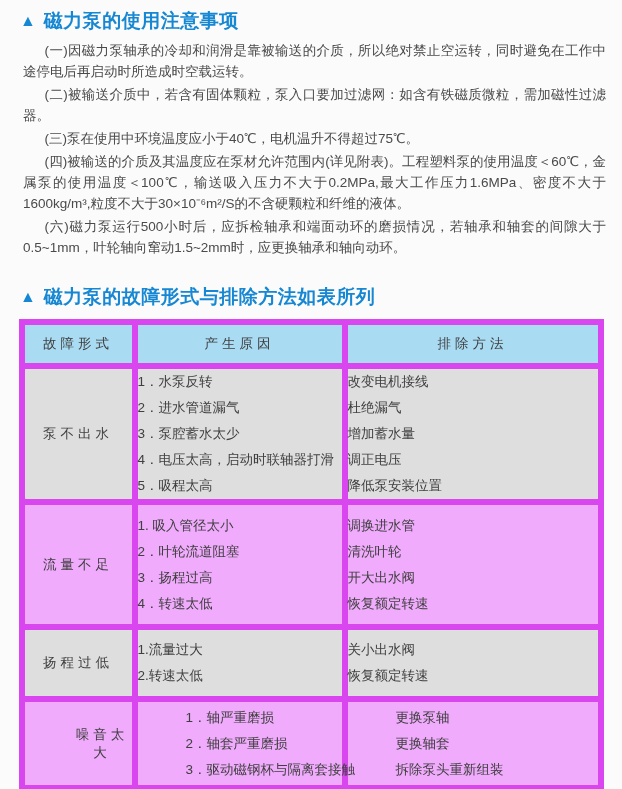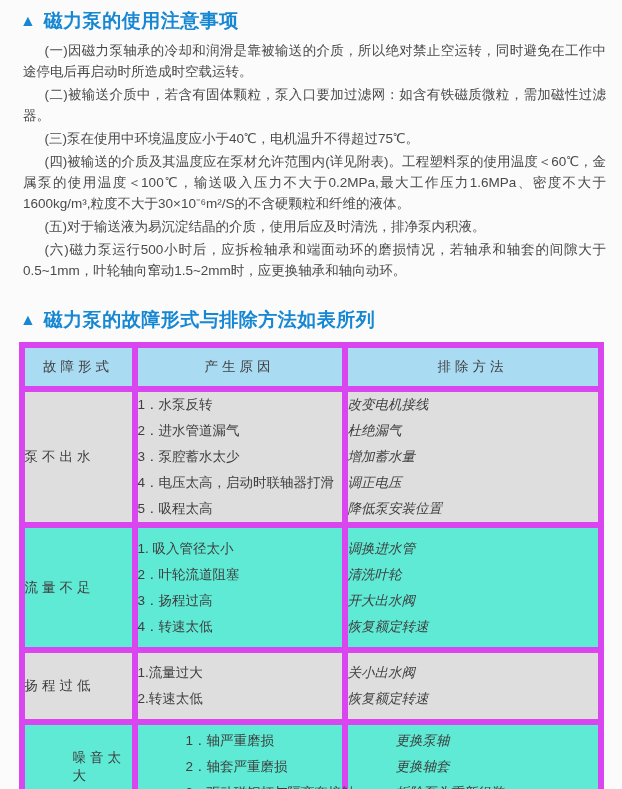--- a/index.html
+++ b/index.html
@@ -61,28 +61,28 @@
     background: #a9dbf2;
     height: 38px;
     font-weight: normal;
     letter-spacing: 4px;
     font-size: 13.5px;
   }
   col.c-fault  { width: 113px; }
   col.c-cause  { width: 210px; }
   col.c-method { width: 256px; }
   td.fault {
-    text-align: left;
+    text-align: center;
     letter-spacing: 4px;
   }
   td.causes  { padding-left: 24px; }
-  td.methods { padding-left: 22px; font-style: italic; }
+  td.methods { padding-left: 22px; }
   td .line { line-height: 26px; white-space: nowrap; }
   tr.gray td { background: #dedede; }
-  tr.blue td { background: #5eead4; }
+  tr.blue td { background: #f0abfc; }
   tbody tr:nth-child(1) td { height: 129px; }
   tbody tr:nth-child(2) td { height: 119px; }
   tbody tr:nth-child(3) td { height: 66px; }
   tbody tr:nth-child(4) td { height: 83px; padding-left: 48px; }
   tbody tr:nth-child(5) td { height: 26px; }
 </style>
 </head>
 <body>
 
 <div>
@@ -90,21 +90,20 @@
   <div class="section-title">
     <span class="tri">▲</span>
     <h2>磁力泵的使用注意事项</h2>
   </div>
 
   <div class="paragraphs" id="paragraphs">
       <p>(一)因磁力泵轴承的冷却和润滑是靠被输送的介质，所以绝对禁止空运转，同时避免在工作中途停电后再启动时所造成时空载运转。</p>
       <p>(二)被输送介质中，若含有固体颗粒，泵入口要加过滤网：如含有铁磁质微粒，需加磁性过滤器。</p>
       <p>(三)泵在使用中环境温度应小于40℃，电机温升不得超过75℃。</p>
       <p>(四)被输送的介质及其温度应在泵材允许范围内(详见附表)。工程塑料泵的使用温度＜60℃，金属泵的使用温度＜100℃，输送吸入压力不大于0.2MPa,最大工作压力1.6MPa、密度不大于1600kg/m³,粒度不大于30×10⁻⁶m²/S的不含硬颗粒和纤维的液体。</p>
-      <p>(五)对于输送液为易沉淀结晶的介质，使用后应及时清洗，排净泵内积液。</p>
       <p>(六)磁力泵运行500小时后，应拆检轴承和端面动环的磨损情况，若轴承和轴套的间隙大于0.5~1mm，叶轮轴向窜动1.5~2mm时，应更换轴承和轴向动环。</p>
     </div>
 
   <div class="section-title title2">
     <span class="tri">▲</span>
     <h2>磁力泵的故障形式与排除方法如表所列</h2>
   </div>
 
   <table class="fault-table">
     <colgroup>

